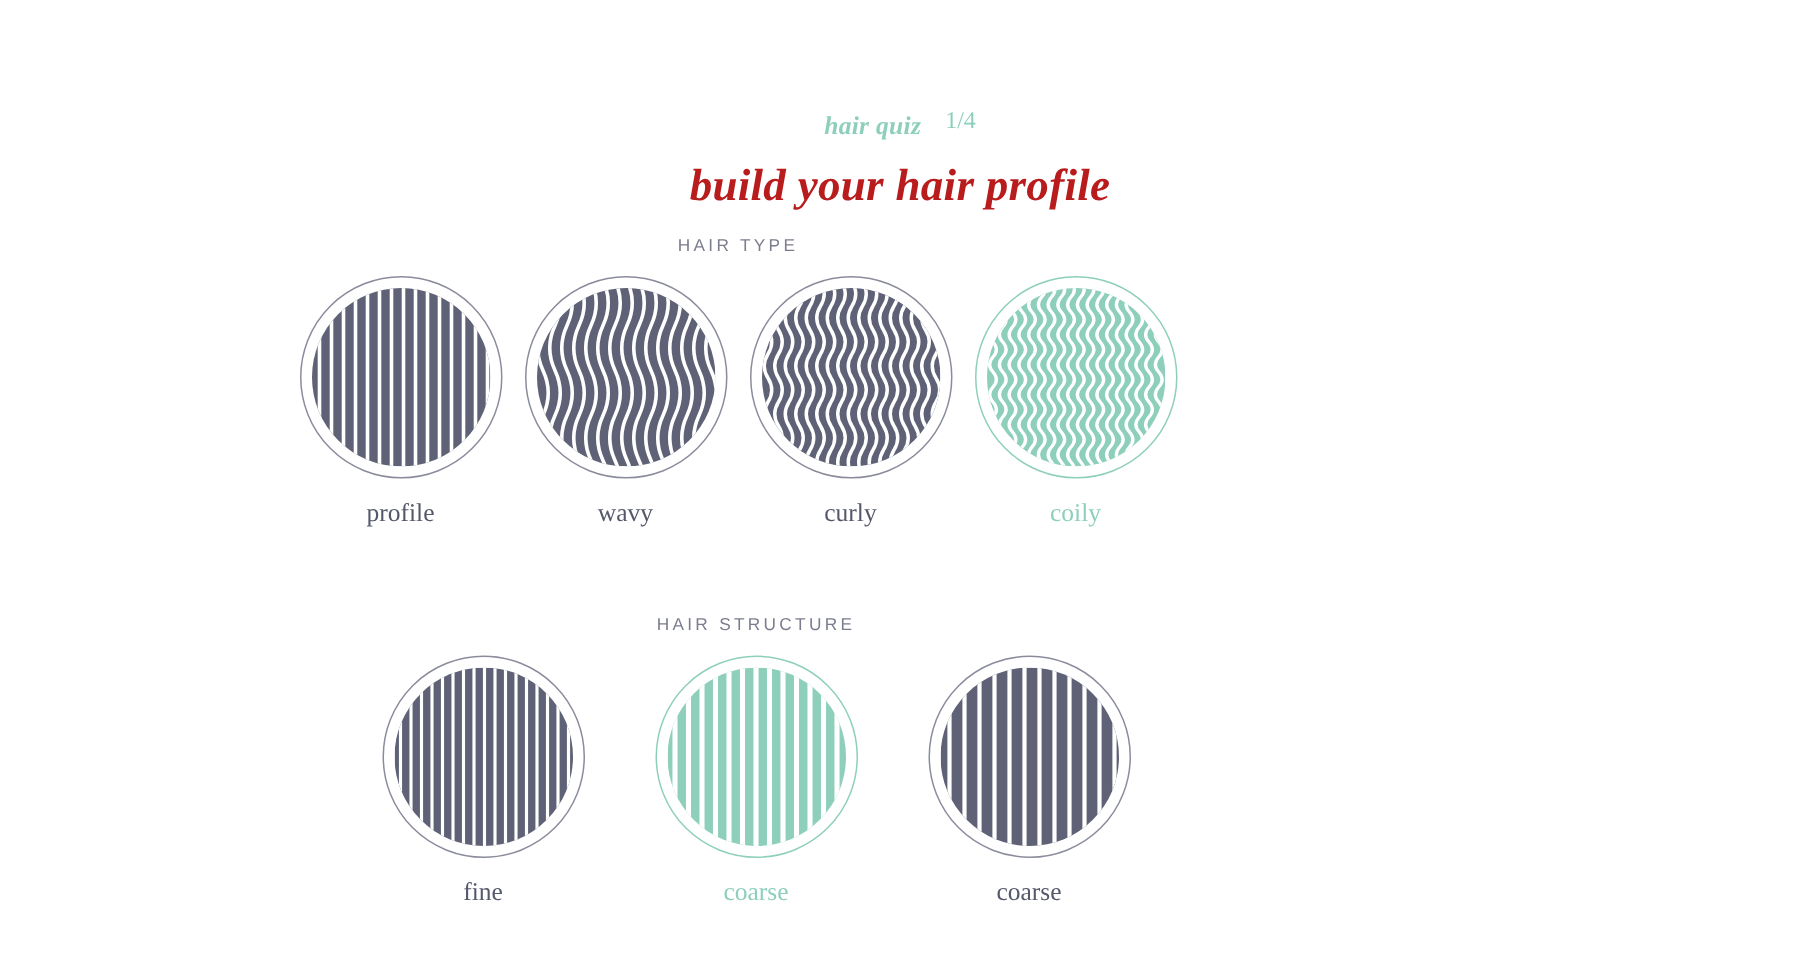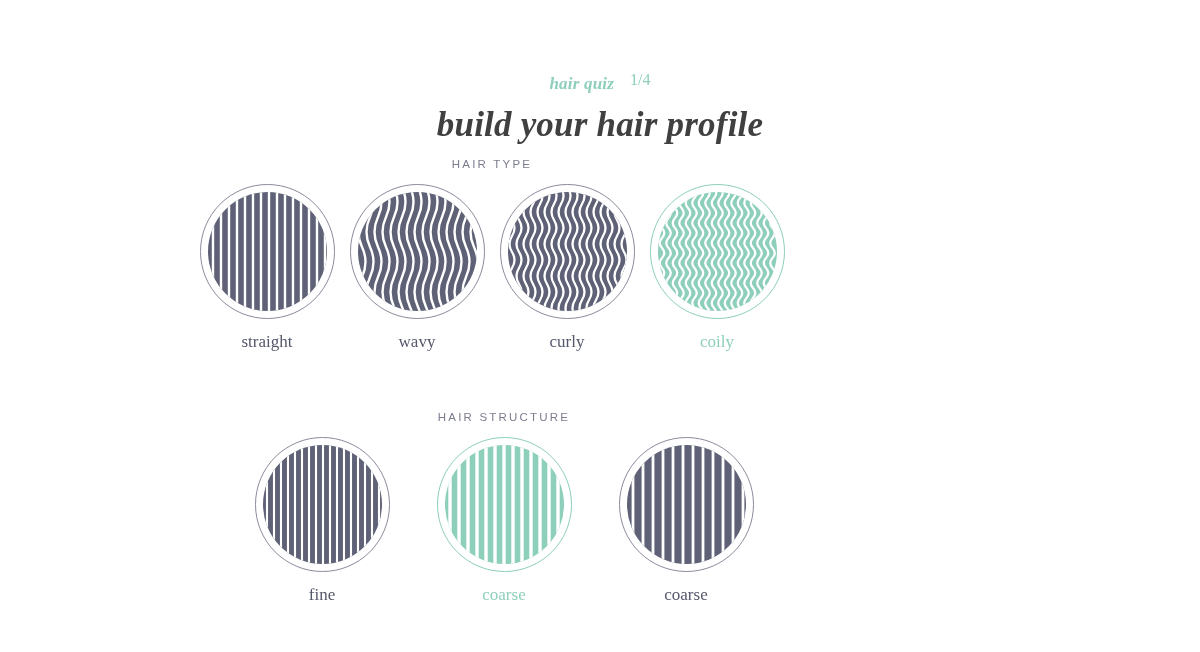--- a/index.html
+++ b/index.html
@@ -46,22 +46,22 @@
     color: #8ecfbc;
     margin-left: 16px;
     position: relative;
     top: -4px;
   }
   .quiz-title {
     margin-top: 14px;
     font-family: "Liberation Serif", "DejaVu Serif", serif;
     font-style: italic;
     font-weight: bold;
-    font-size: 35px;
-    color: #404040;
+    font-size: 30px;
+    color: #b91c1c;
     letter-spacing: 0.2px;
     line-height: 1.1;
   }
 
   
   .section {
     position: absolute;
     left: 0;
     width: 984px;
   }
@@ -161,21 +161,21 @@
                 <path d="M77 0 V119"></path>
                 <path d="M85 0 V119"></path>
                 <path d="M93 0 V119"></path>
               <path d="M101 0 V119"></path>
                 <path d="M109 0 V119"></path>
                 <path d="M117 0 V119"></path>
             </g>
           </svg>
         </div>
       </div>
-      <div class="option-label">straight</div>
+      <div class="option-label">profile</div>
     </div>
 
     <div class="option">
       <div class="swatch">
         <div class="swatch-ring"></div>
         <div class="swatch-disc">
           <svg width="119" height="119" viewBox="0 0 119 119" aria-hidden="true">
             <rect width="119" height="119" fill="#5f6276"></rect>
             <defs>
               <path id="wv" d="M0 -5 q7 15 0 30 q-7 15 0 30 q7 15 0 30 q-7 15 0 30 q7 15 0 30"></path>

